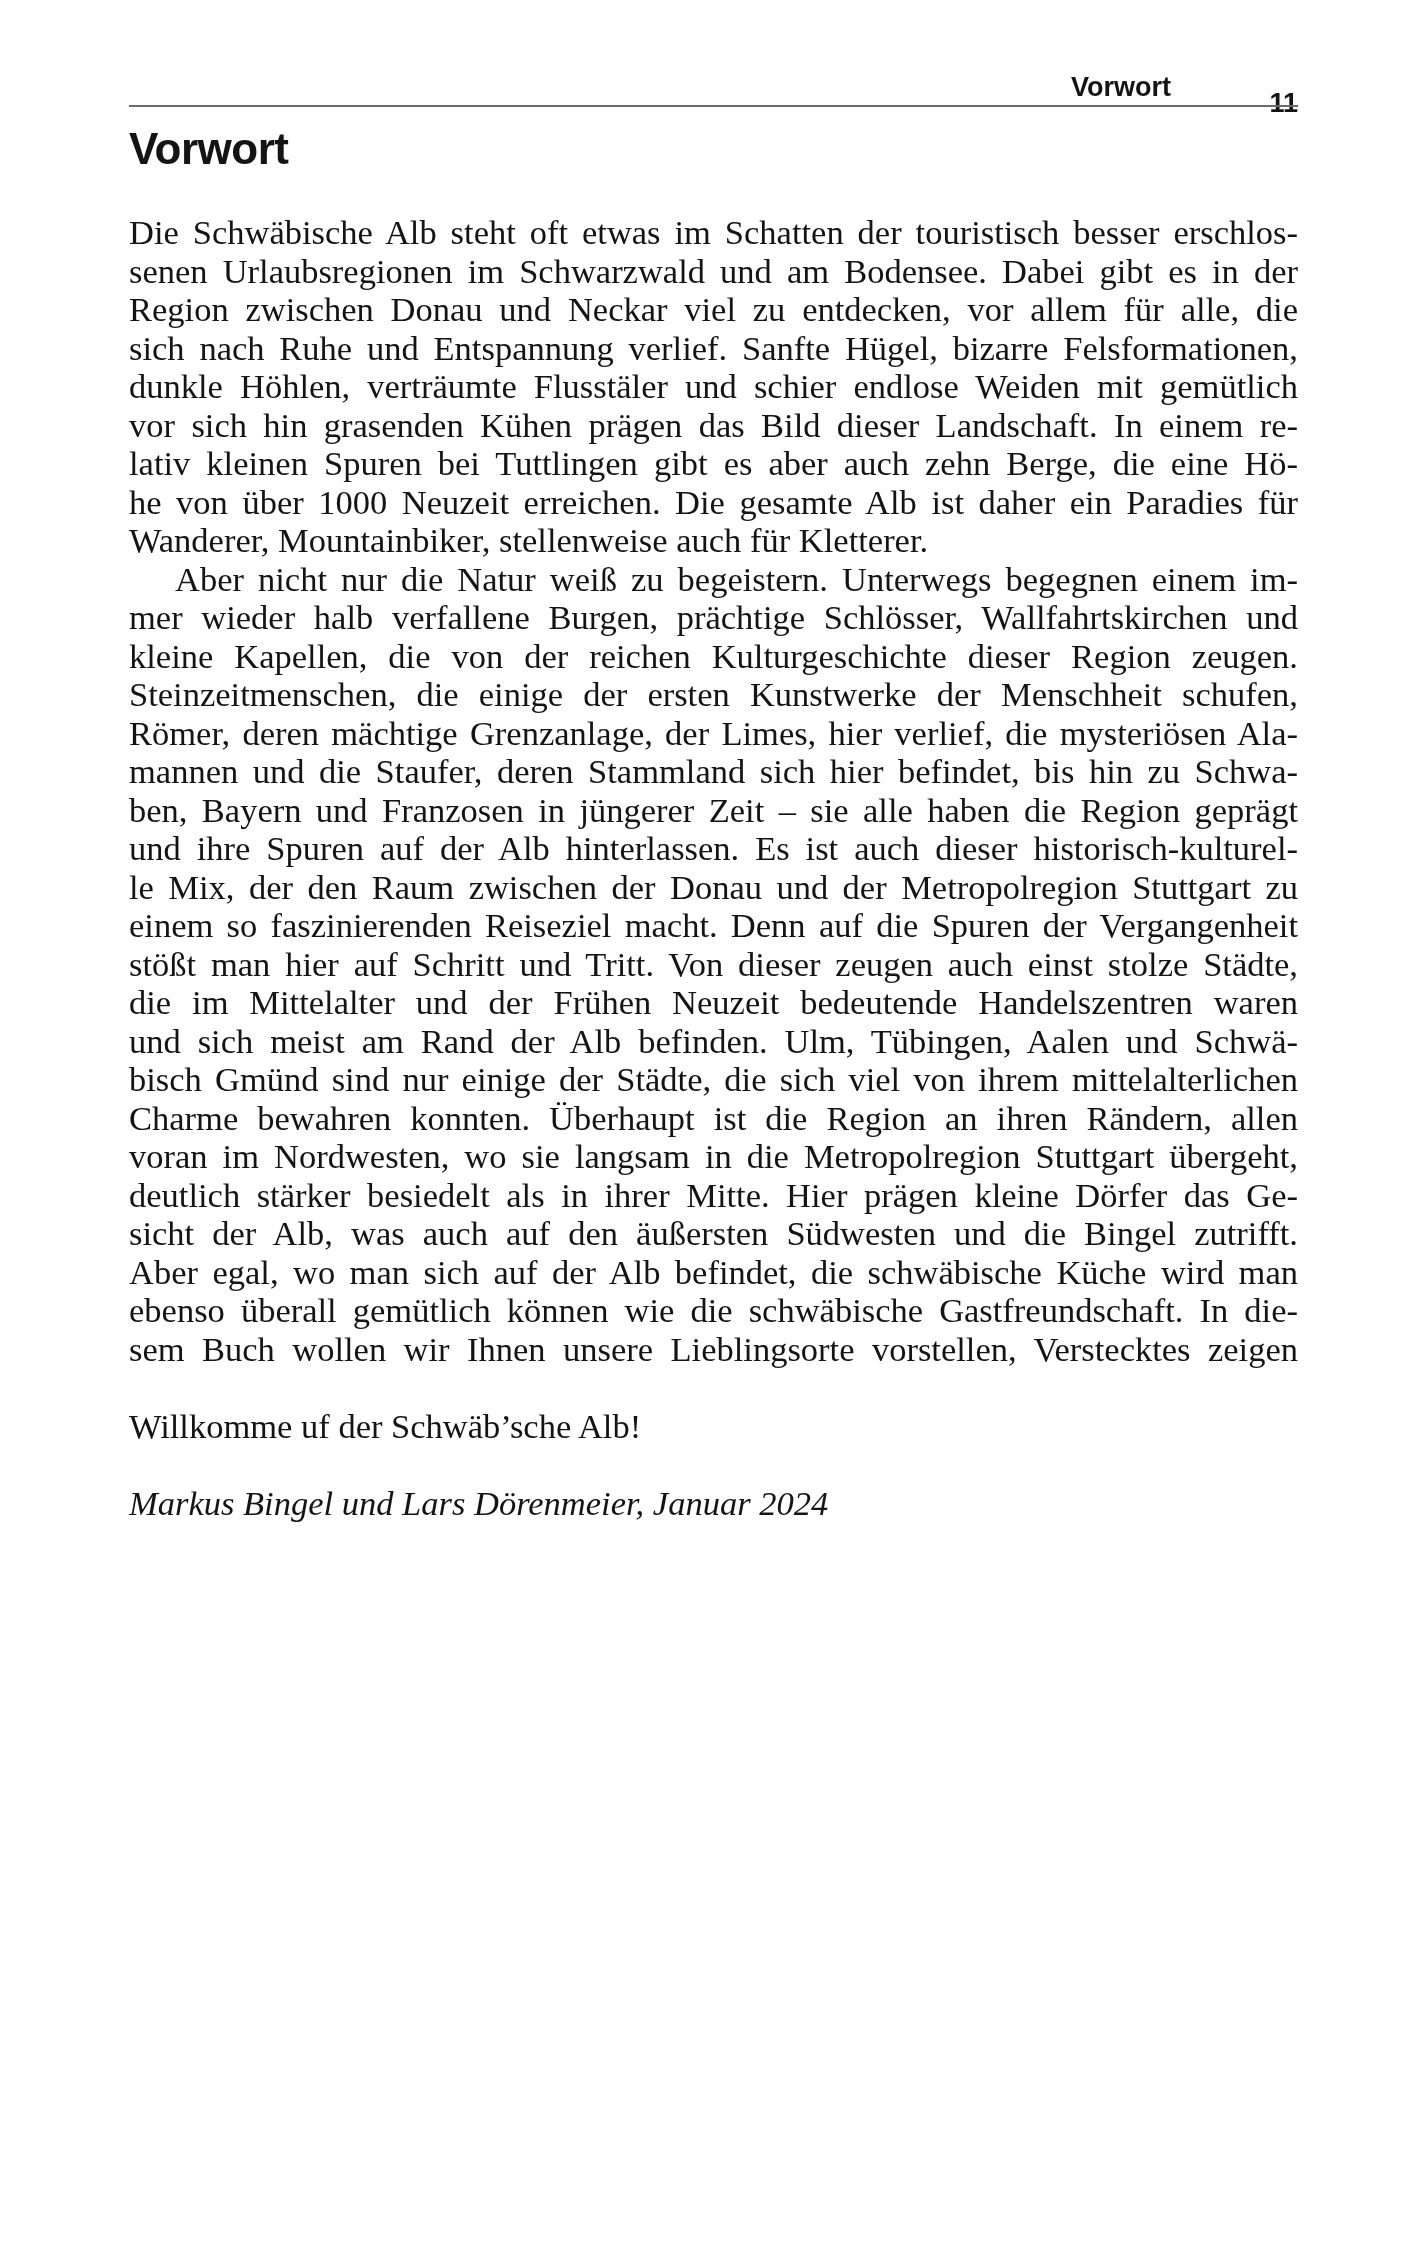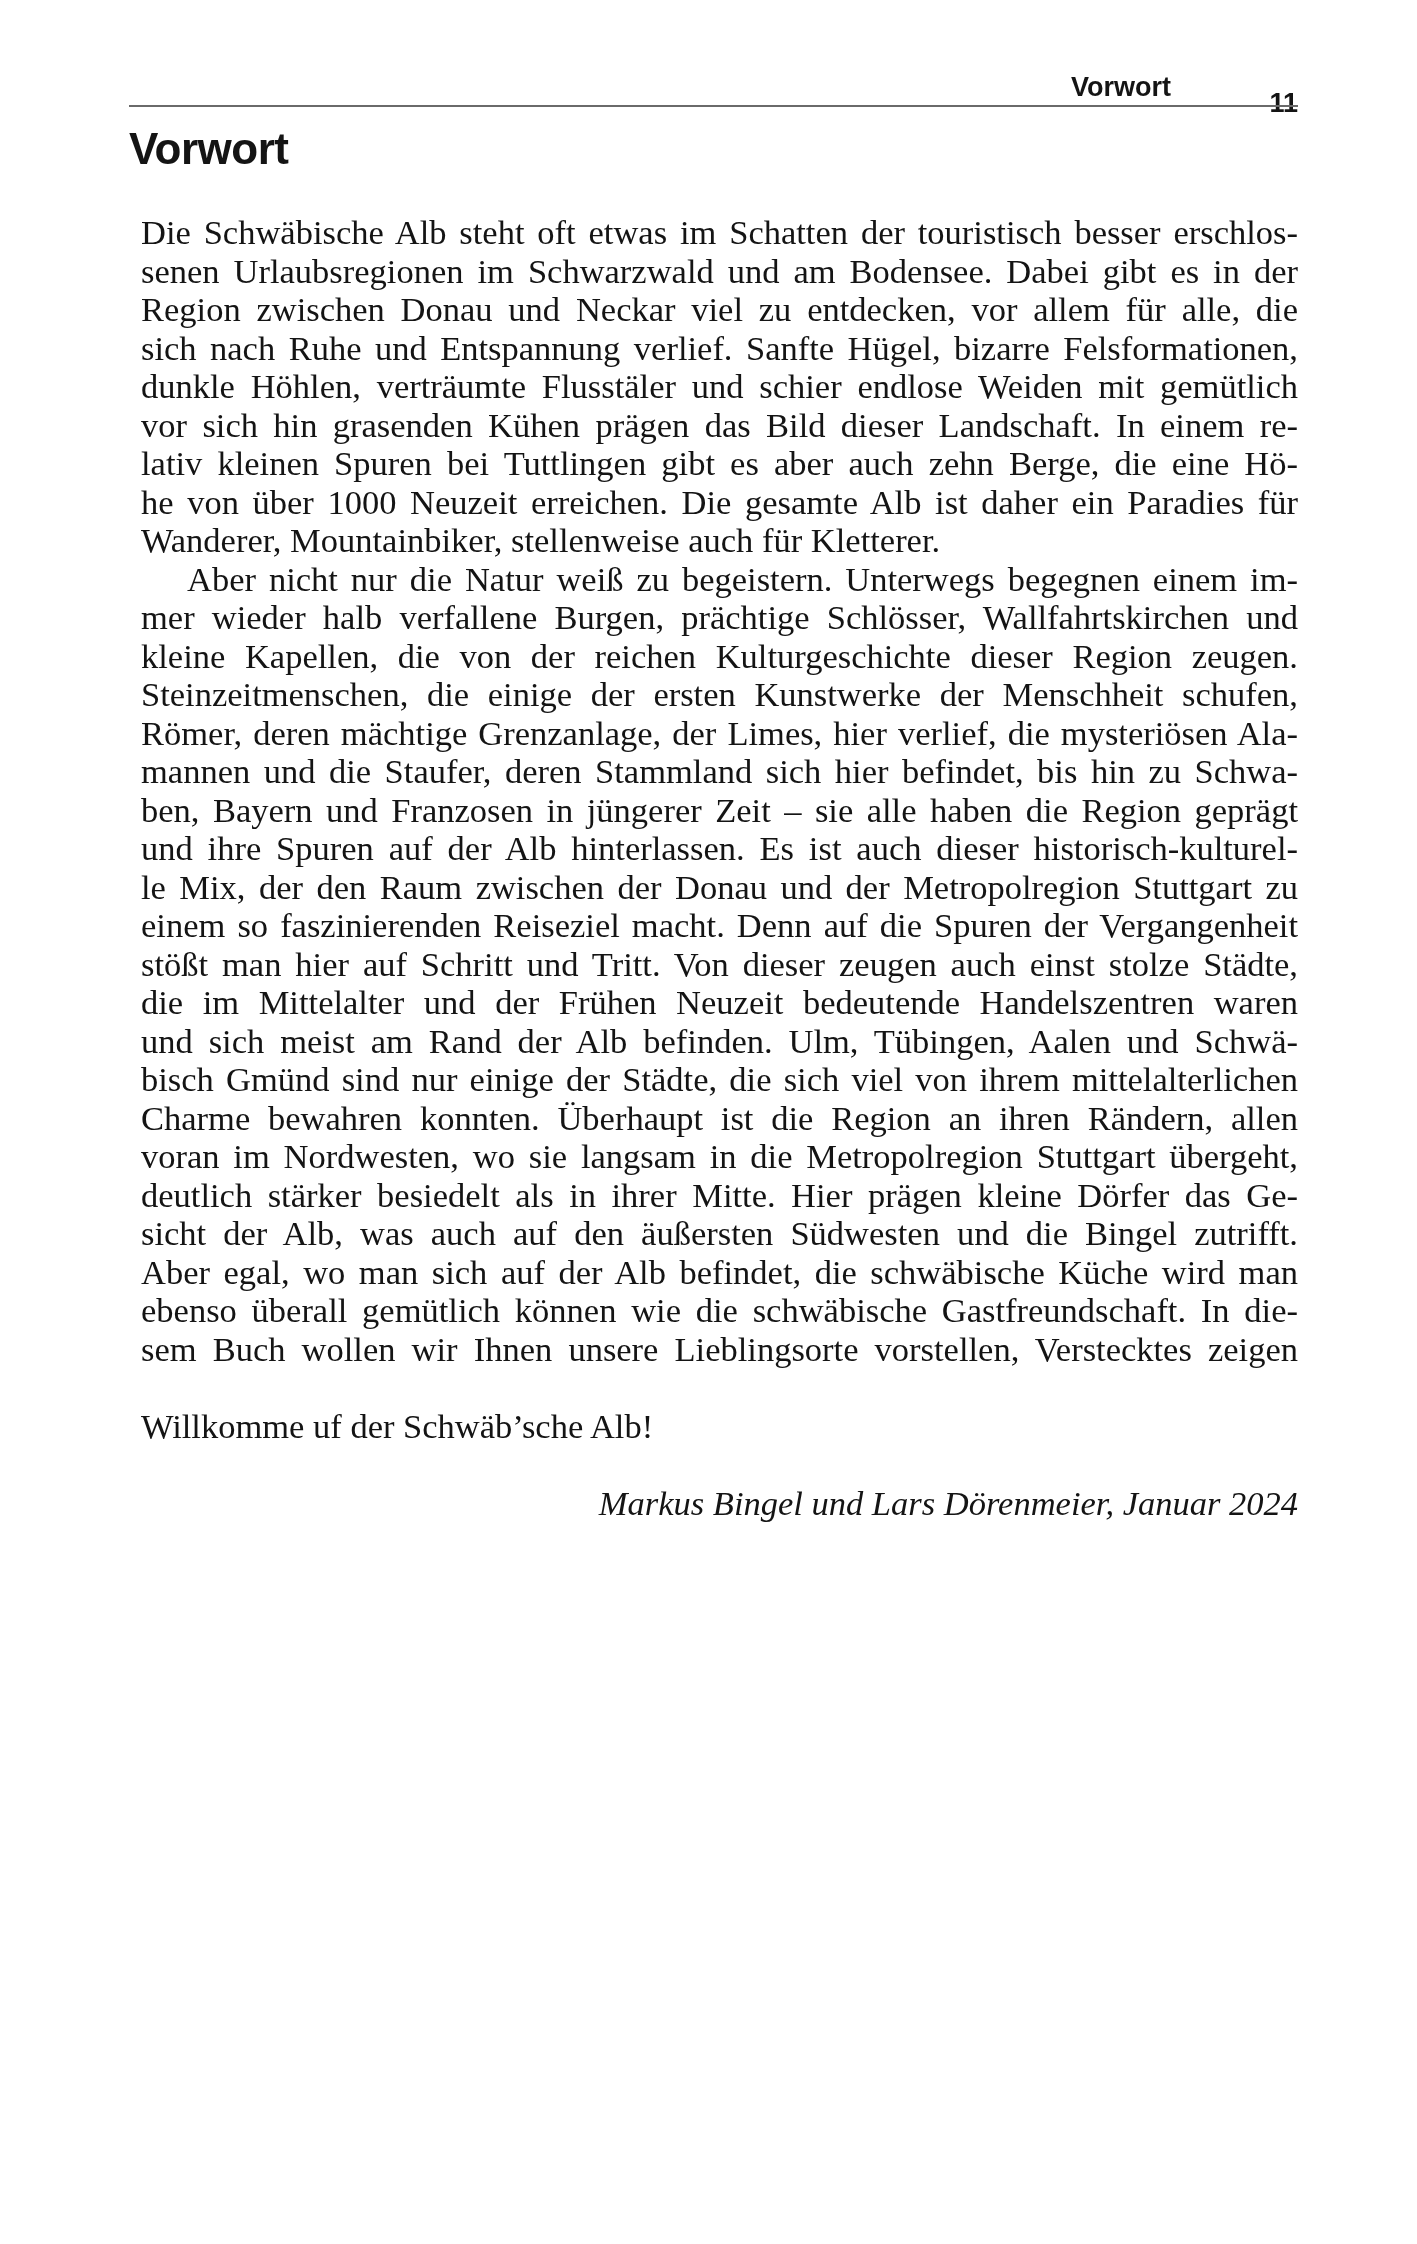--- a/index.html
+++ b/index.html
@@ -14,25 +14,25 @@
   .head-rule { position: absolute; left: 129px; width: 1169px; top: 105px; height: 2px; background: #6a6a6a; }
   .chapter-title {
     position: absolute; left: 129px; top: 124px;
     font-family: "Liberation Sans", sans-serif; font-weight: bold; font-size: 44px;
     letter-spacing: -0.5px; color: #141414;
   }
   .text-block {
     position: absolute; left: 129px; width: 1169px; top: 213px;
     font-family: "Liberation Serif", serif; font-size: 34.5px; line-height: 38.5px;
   }
-  .line { display: block; height: 38.5px; white-space: nowrap; text-align: justify; text-align-last: justify; margin-left: 12px; }
+  .line { display: block; height: 38.5px; white-space: nowrap; text-align: justify; text-align-last: justify; }
   .line.last { text-align-last: left; }
   .line.indent { padding-left: 46px; }
   .gap { height: 38.5px; }
-  .signature { display: block; text-align: right; font-style: italic; height: 38.5px; white-space: nowrap; font-family: Liberation Serif, serif; }
+  .signature { display: block; font-style: italic; height: 38.5px; white-space: nowrap; font-family: Liberation Serif, serif; }
 </style>
 </head>
 <body>
 
 <div class="running-head">
   <span class="rh-title">Vorwort</span>
   <span class="rh-page">11</span>
 </div>
 <div class="head-rule"></div>
 

